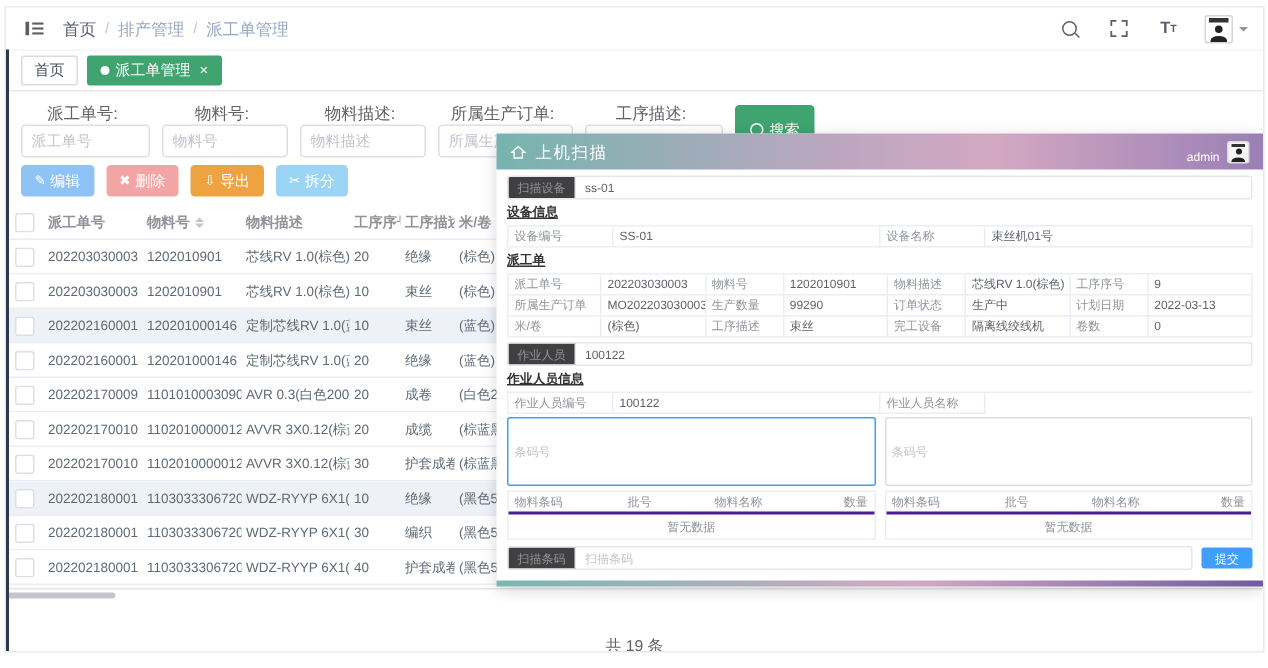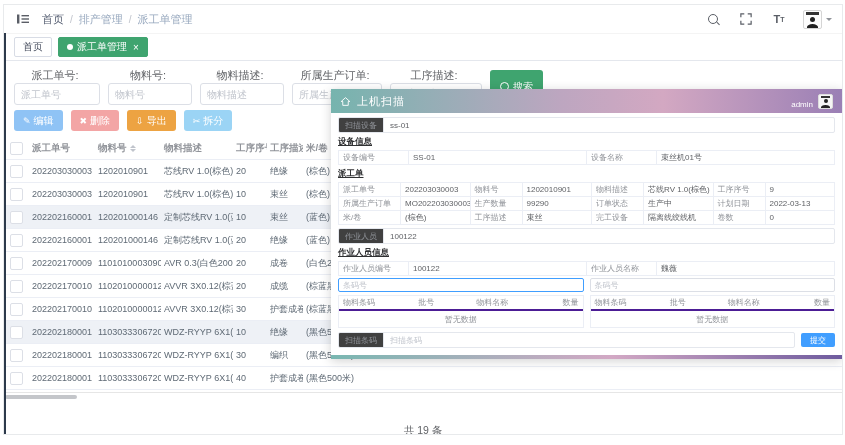--- a/index.html
+++ b/index.html
@@ -108,21 +108,21 @@
   .pgrid{display:grid;border:1px solid #ebeef5;border-right:none;border-bottom:none;}
   .g2{grid-template-columns:70px 1fr 70px 1fr;}
   .g4{grid-template-columns:62px 1fr 52px 1fr 52px 1fr 52px 1fr;}
   .pgrid span{border-right:1px solid #ebeef5;border-bottom:1px solid #ebeef5;padding:1px 4px;min-height:11px;
     display:flex;align-items:center;white-space:nowrap;overflow:hidden;}
   .pl{color:#909399;}
   .pv{color:#606266;}
   .mats{display:flex;gap:6px;margin-top:2px;}
   .mcol{flex:1;min-width:0;}
   .minp{height:12px;border:1px solid #dcdfe6;border-radius:2px;margin-bottom:3px;display:flex;align-items:center;
-    padding:0 4px;color:#c0c4cc;}
+    padding:16px 4px;color:#c0c4cc;}
   .minp.focus{border-color:#409eff;}
   .mtable{border:1px solid #ebeef5;}
   .mth{display:grid;grid-template-columns:1.3fr 1fr 1.1fr .8fr;border-bottom:2px solid #4c1d95;}
   .mth span{padding:1px 4px;color:#909399;overflow:hidden;white-space:nowrap;}
   .mth span:last-child{text-align:right;justify-self:end;}
   .mempty{height:16px;display:flex;align-items:center;justify-content:center;color:#909399;}
   .pfoot{display:flex;align-items:center;gap:6px;margin-top:4px;}
   .pfoot .scanrow{flex:1;margin-bottom:0;}
   .submit-btn{height:14px;background:#409eff;color:#fff;border:none;border-radius:2px;padding:0 9px;font-size:8px;
     cursor:pointer;font-family:inherit;}
@@ -435,21 +435,20 @@
         </div>
       <div class="scanrow" style="margin-top:3px;">
         <span class="lab">作业人员</span>
         <span class="val">100122</span>
       </div>
       <div class="sect">作业人员信息</div>
       <div class="pgrid g2">
           <span class="pl">作业人员编号</span>
           <span class="pv">100122</span>
           <span class="pl">作业人员名称</span>
-          <span class="pv">魏薇</span>
         </div>
       <div class="mats">
         <div class="mcol">
           <div class="minp focus">条码号</div>
           <div class="mtable">
             <div class="mth">
                 <span>物料条码</span>
                 <span>批号</span>
                 <span>物料名称</span>
                 <span>数量</span>

